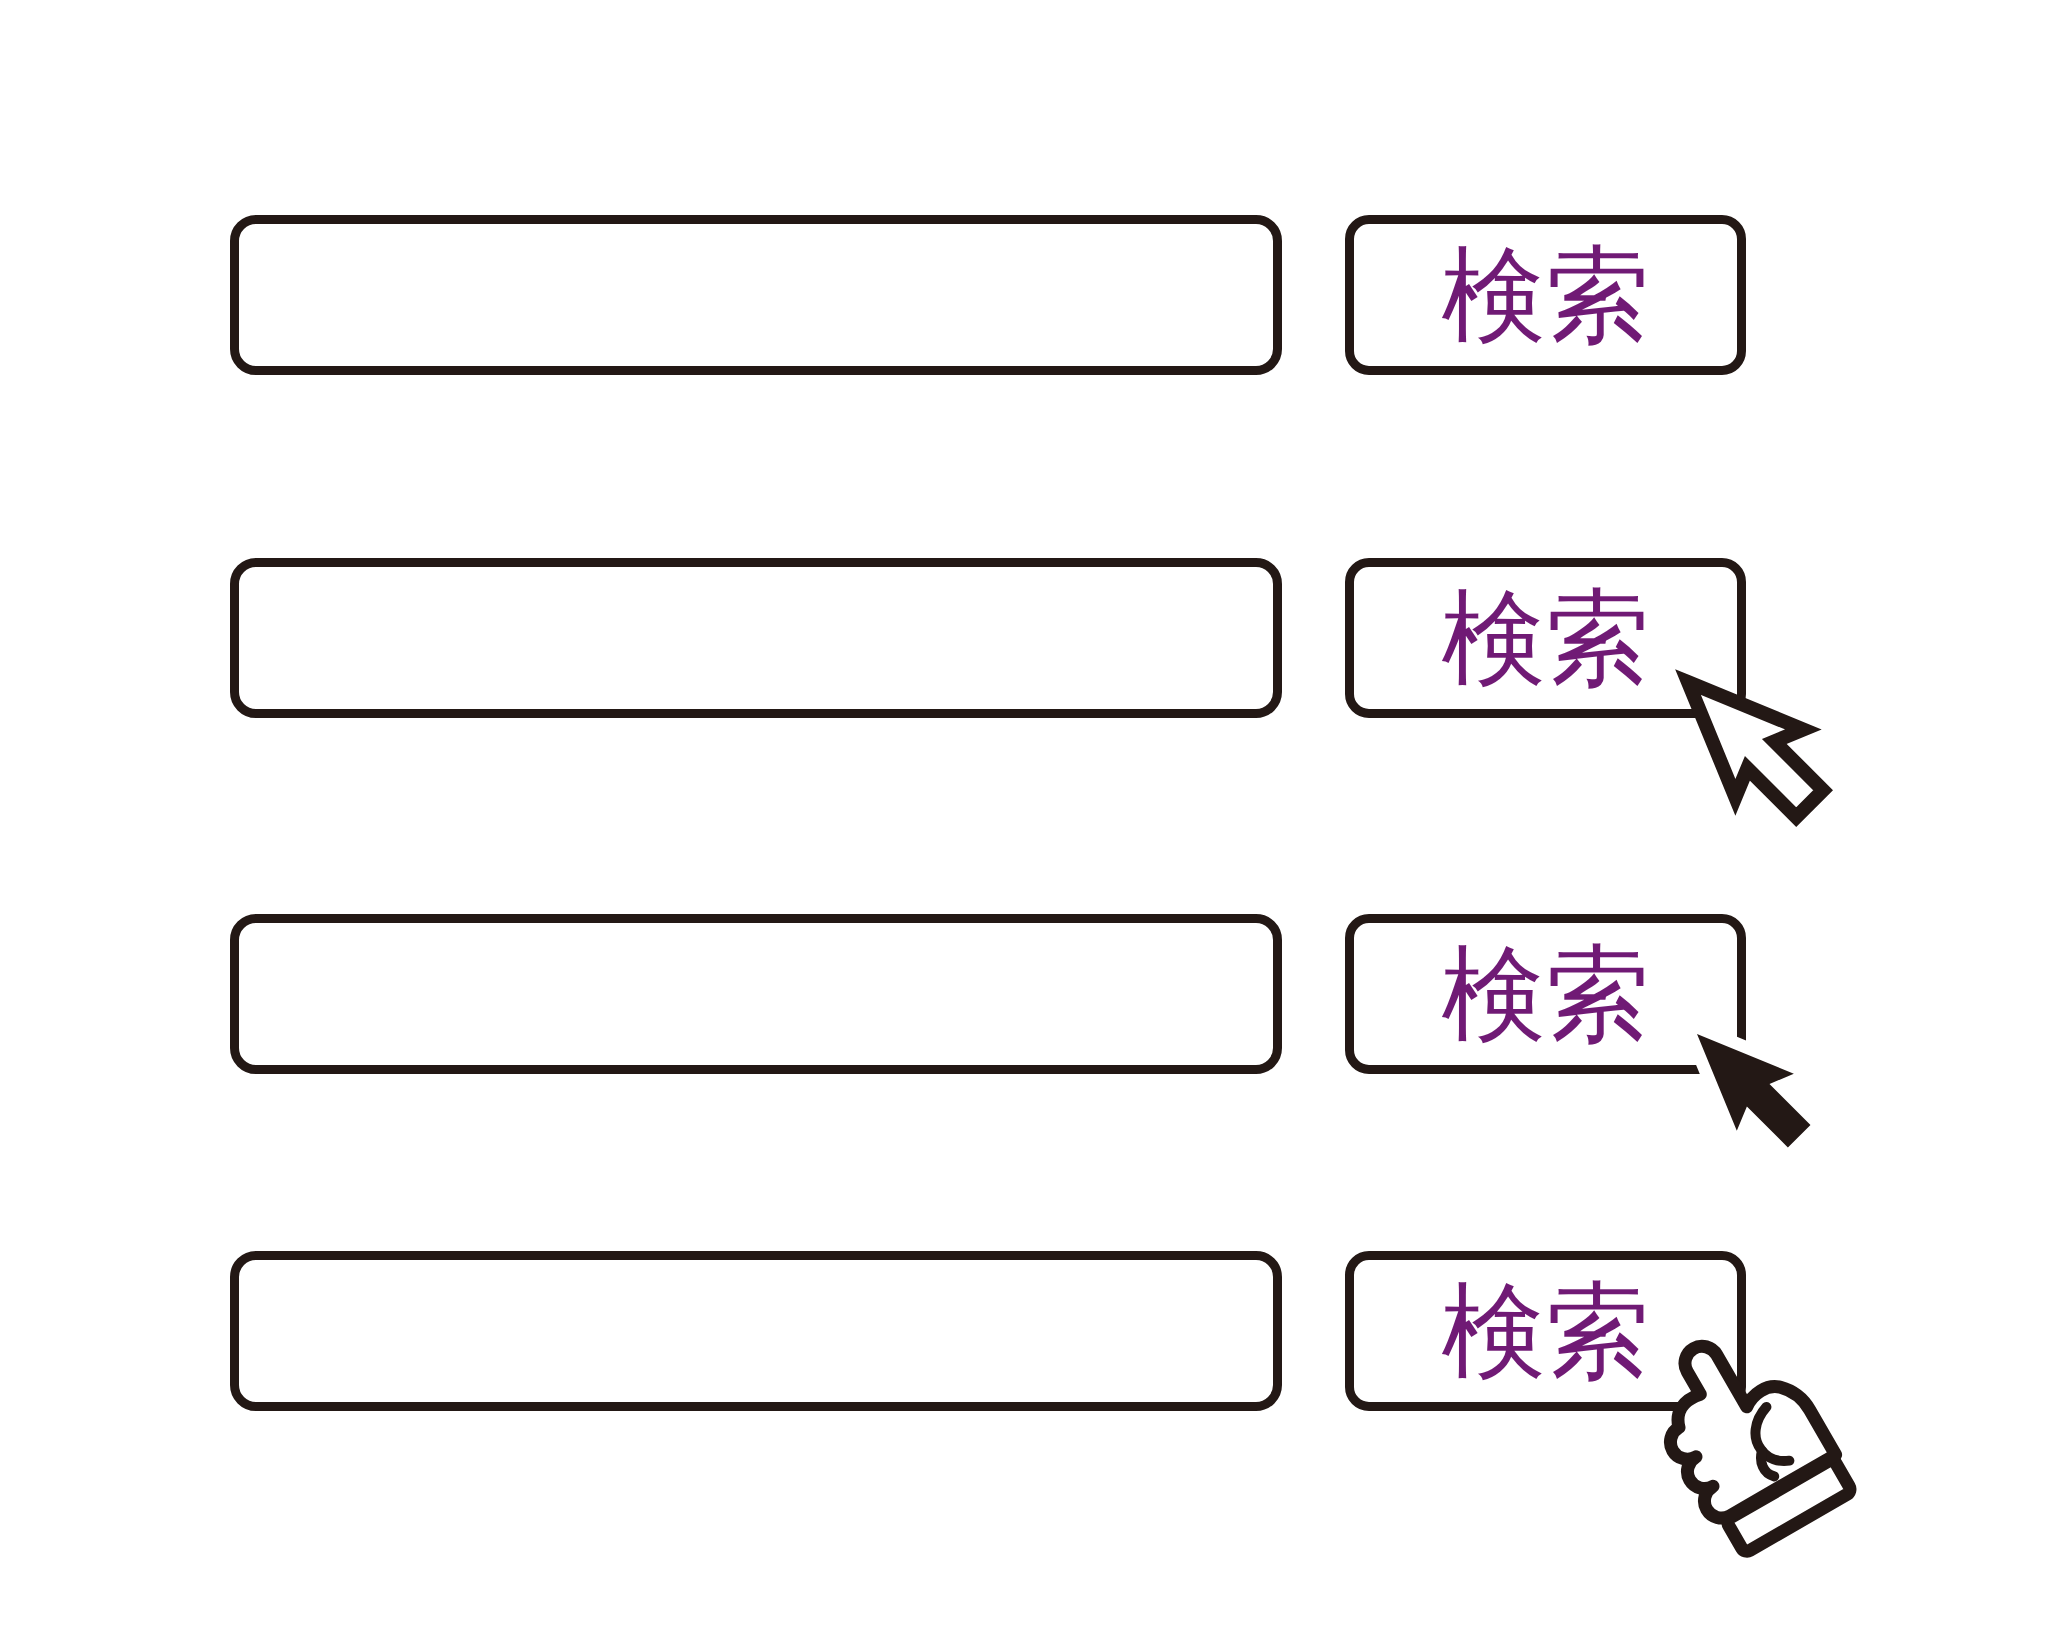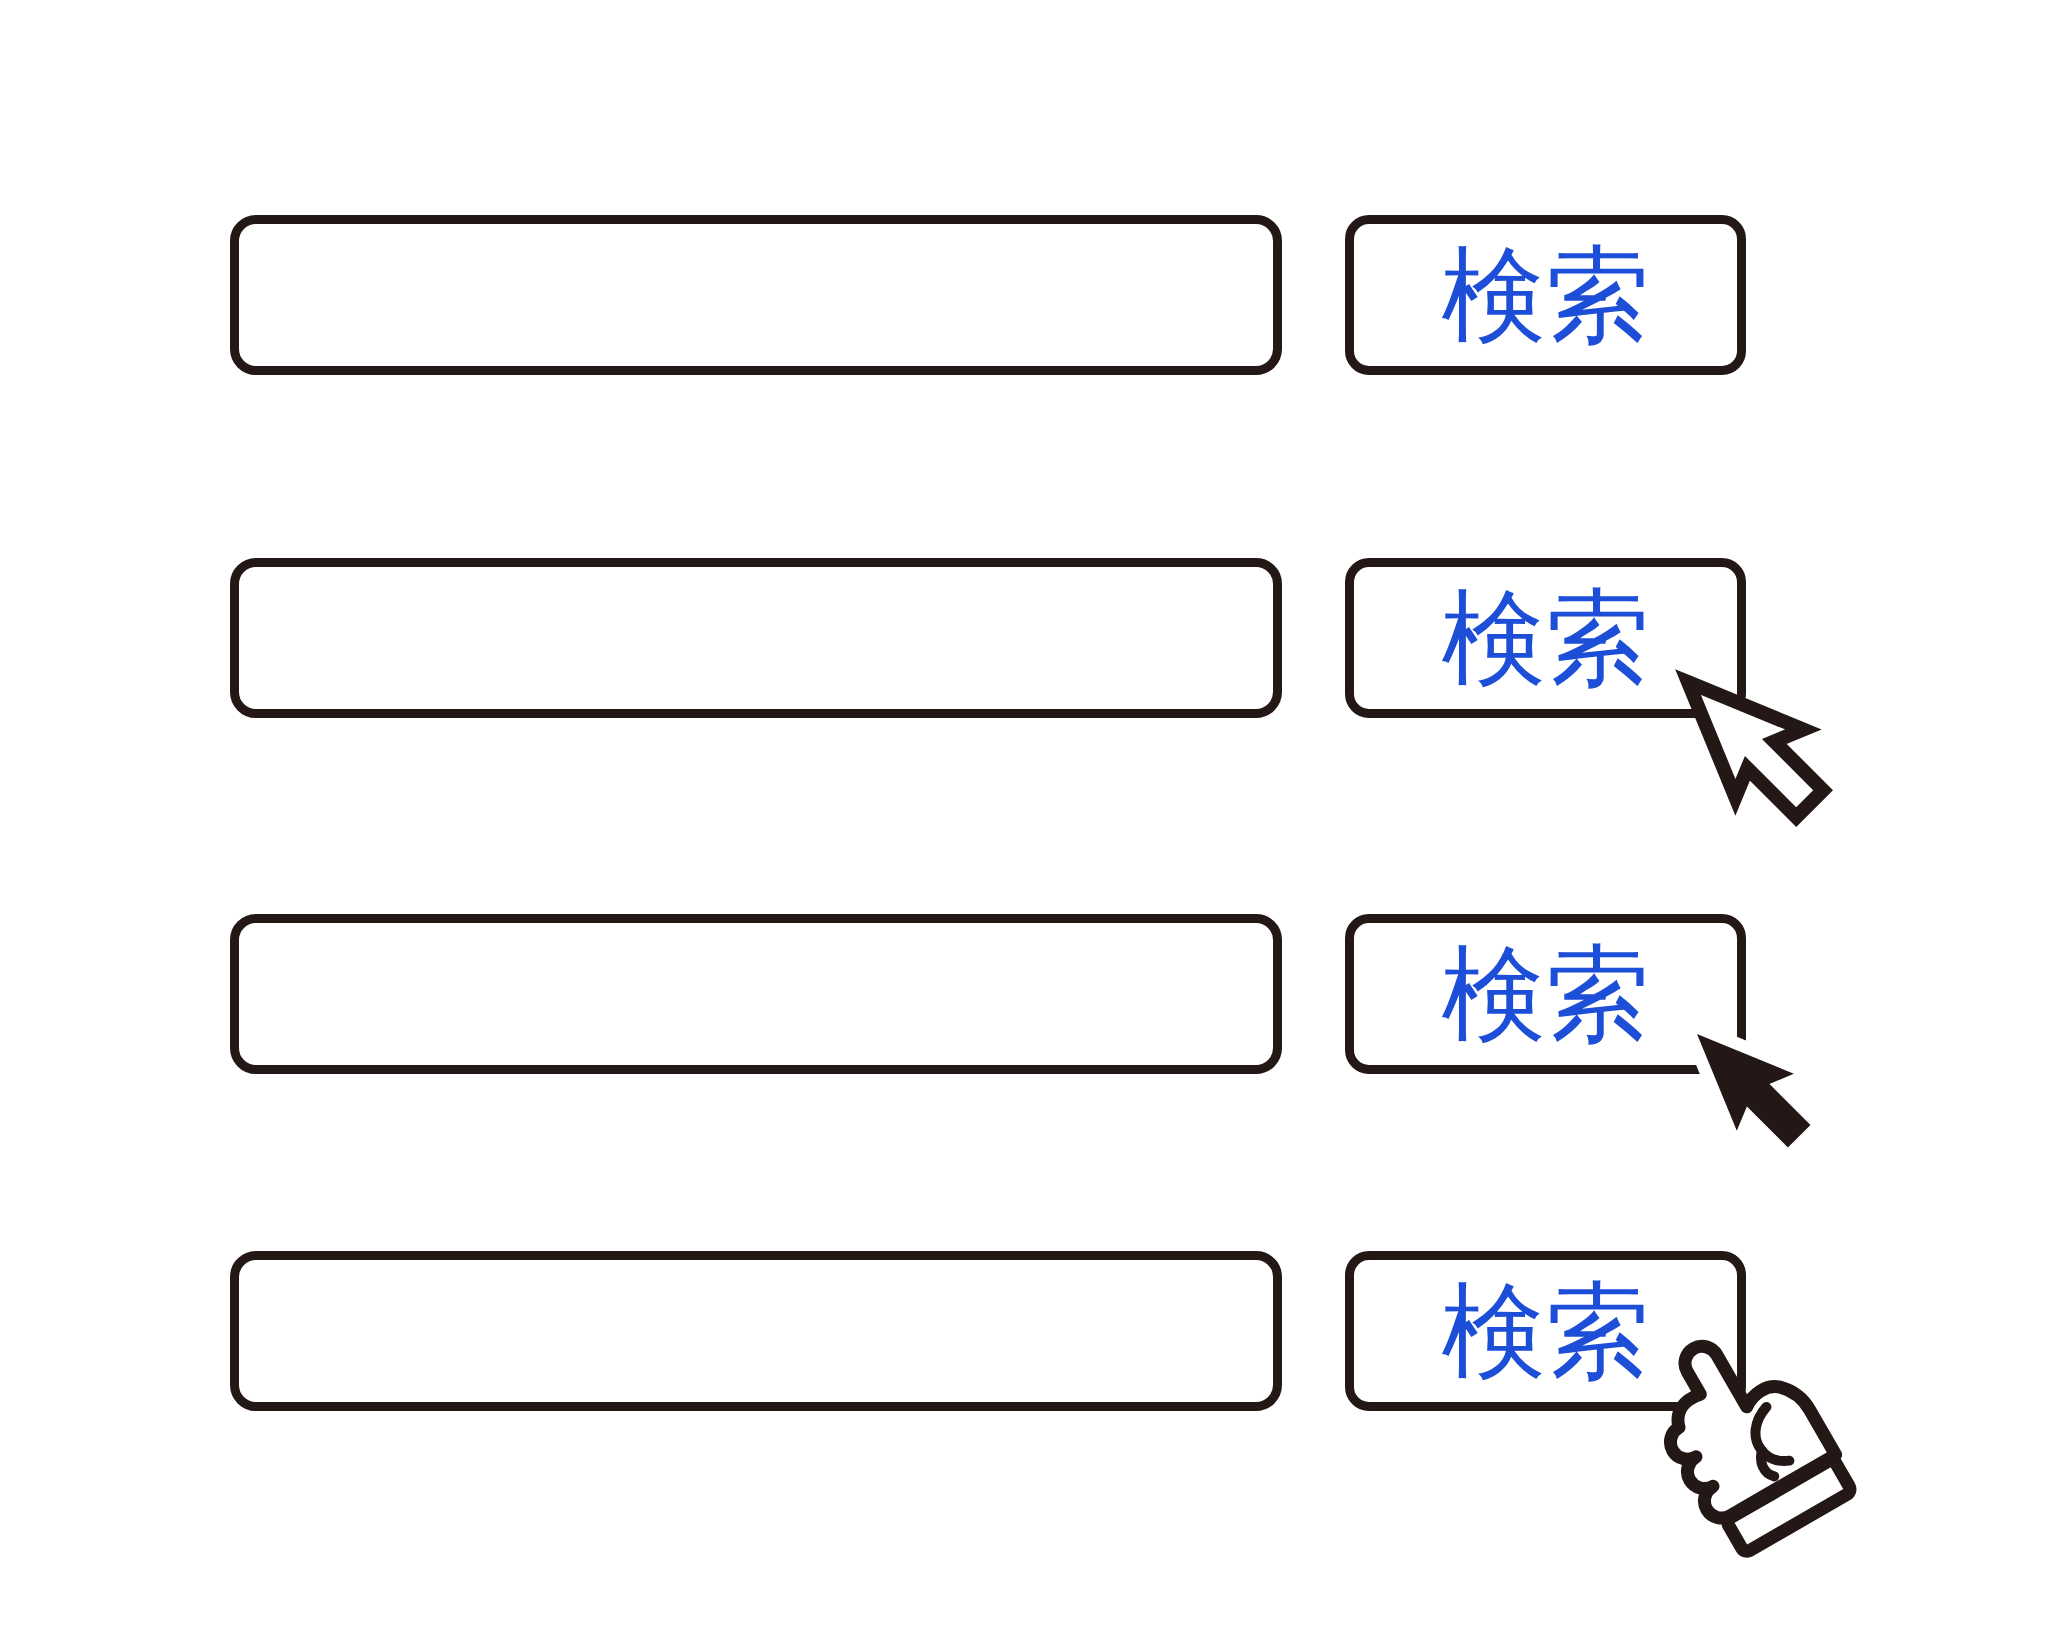--- a/index.html
+++ b/index.html
@@ -43,21 +43,21 @@
     display: flex;
     align-items: center;
     justify-content: center;
     cursor: pointer;
     padding: 0;
   }
   .search-button-label {
     font-size: 104px;
     line-height: 1;
     font-weight: 500;
-    color: #1d4ed8;
+    color: #701a75;
     letter-spacing: 0px;
     white-space: nowrap;
   }
   .cursor-svg { position: absolute; pointer-events: none; }
 </style>
 </head>
 <body>
 
 <div class="search-row" style="top:215px;">
   <input class="search-input" type="text" value="" style="">

